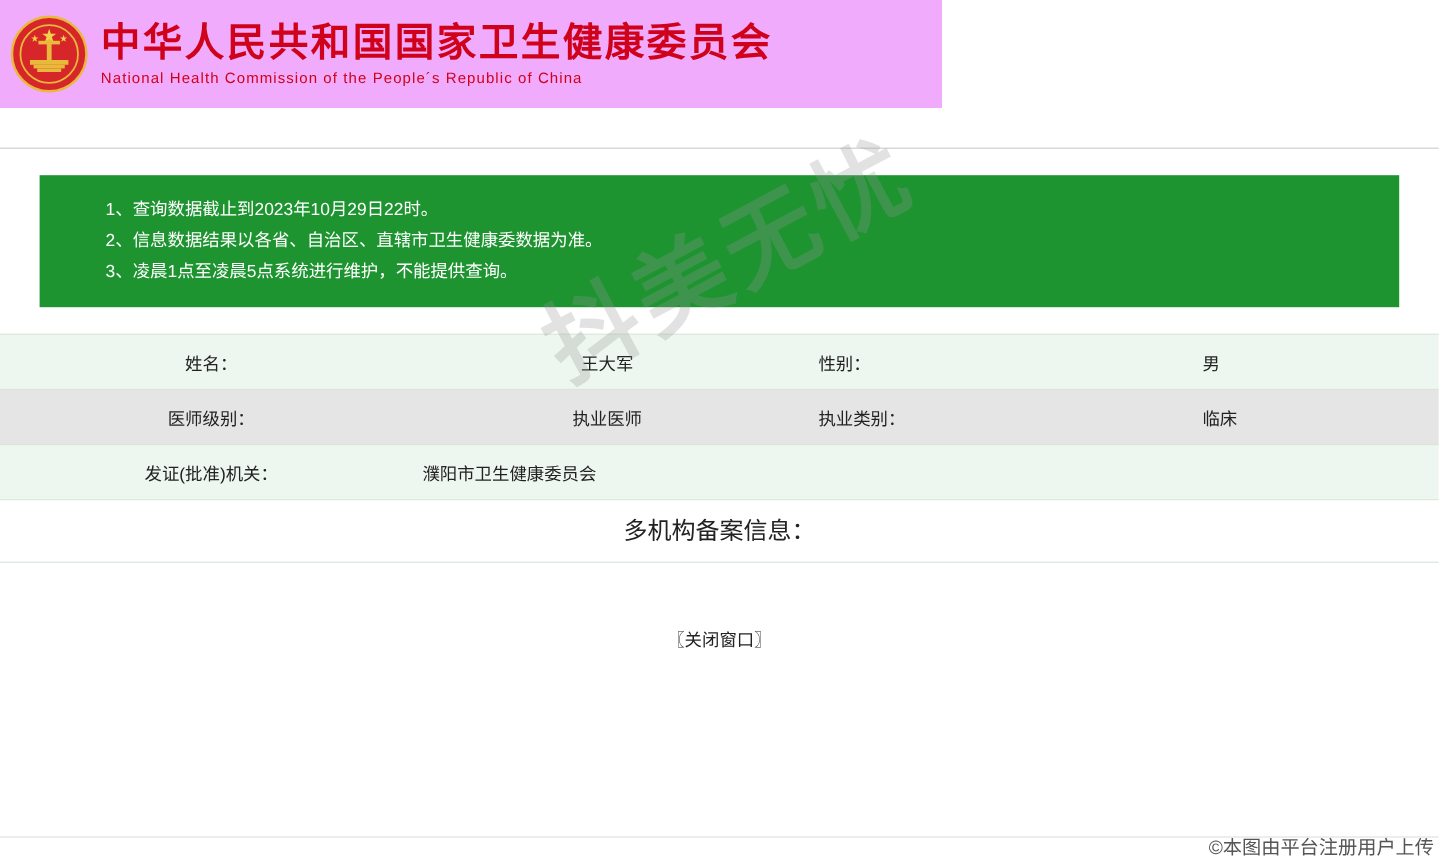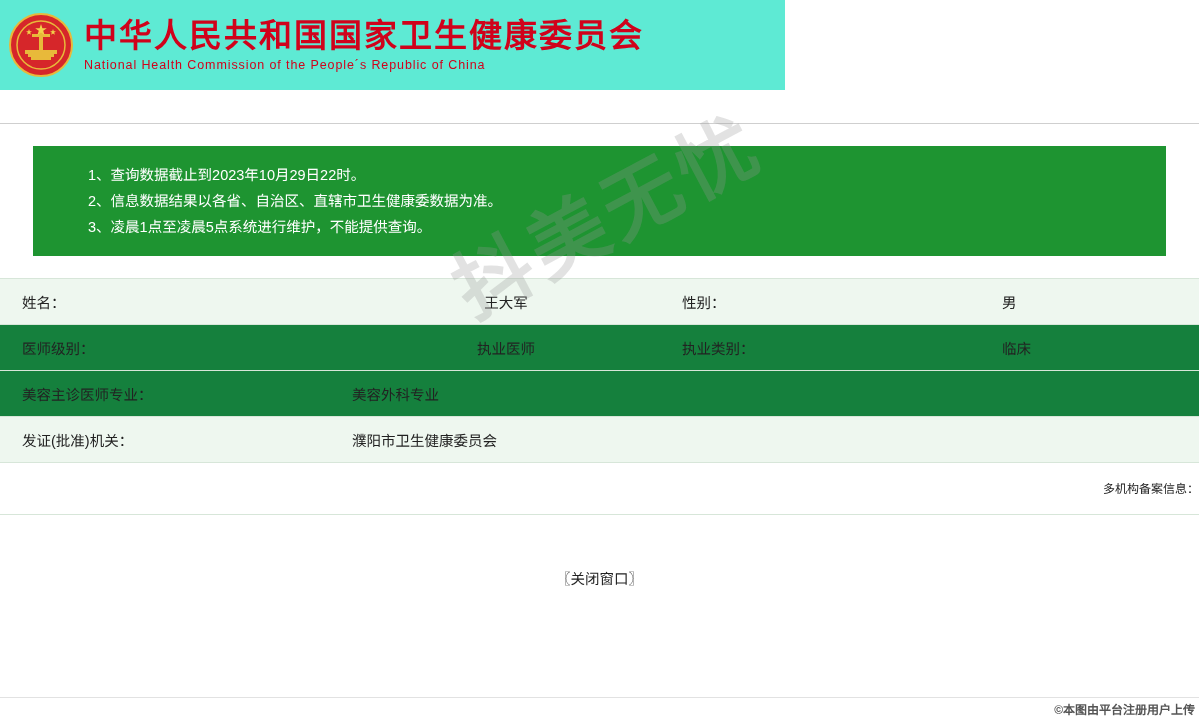--- a/index.html
+++ b/index.html
@@ -15,21 +15,21 @@
     position: relative;
     overflow: hidden;
   }
 
   
   .header {
     width: 785px;
     height: 90px;
     display: flex;
     align-items: center;
-    background: #5eead4;
+    background: #f0abfc;
     padding: 0;
     box-sizing: border-box;
   }
   .emblem {
     width: 66px;
     height: 66px;
     margin-left: 8px;
     margin-right: 10px;
     flex: 0 0 auto;
     position: relative;
@@ -94,30 +94,30 @@
     border-top: 1px solid #d7e6d9;
     border-bottom: 1px solid #d7e6d9;
     height: 46px;
     font-size: 14.5px;
     color: #222;
     padding: 0 0 0 22px;
     vertical-align: middle;
     box-sizing: border-box;
   }
   tr.alt td { background: #eef7ef; }
-  tr.plain td { background: #15803d; margin-left: 40px; }
-  td.label { width: 330px; }
+  tr.plain td { background: #e5e5e5; margin-left: 40px; }
+  td.label { width: 330px; text-align: center; }
   td.value { width: 330px; text-align: center; }
   td.label2 { width: 320px; }
   td.value2 { width: 219px; }
 
   .merged-value { }
   .section-title {
-    text-align: right;
-    font-size: 12px;
+    text-align: center;
+    font-size: 20px;
     color: #222;
     height: 52px;
     line-height: 52px;
     border-bottom: 1px solid #d7e6d9;
     background: #ffffff;
     box-sizing: border-box;
   }
   .close-window {
     text-align: center;
     font-size: 14.5px;
@@ -142,24 +142,23 @@
     transform: rotate(-28deg);
     transform-origin: left top;
     pointer-events: none;
     white-space: nowrap;
     letter-spacing: 6px;
   }
   .corner-note {
     position: absolute;
     right: 4px;
     bottom: 3px;
-    font-size: 12px;
+    font-size: 16px;
     color: #555;
     white-space: nowrap;
-    font-weight: bold;
   }
   .bottom-rule {
     position: absolute;
     left: 0;
     bottom: 22px;
     width: 1199px;
     height: 1px;
     background: #e2e2e2;
   }
 </style>
@@ -202,24 +201,20 @@
       <td class="value">王大军</td>
       <td class="label2">性别：</td>
       <td class="value2">男</td>
     </tr>
     <tr class="plain">
       <td class="label">医师级别：</td>
       <td class="value">执业医师</td>
       <td class="label2">执业类别：</td>
       <td class="value2">临床</td>
     </tr>
-    <tr class="plain">
-      <td class="label">美容主诊医师专业：</td>
-      <td class="merged-value" colspan="3">美容外科专业</td>
-    </tr>
     <tr class="alt">
       <td class="label">发证(批准)机关：</td>
       <td class="merged-value" colspan="3">濮阳市卫生健康委员会</td>
     </tr>
   </tbody>
     </table>
 </div>
 
 <div class="section-title">多机构备案信息：</div>
 

